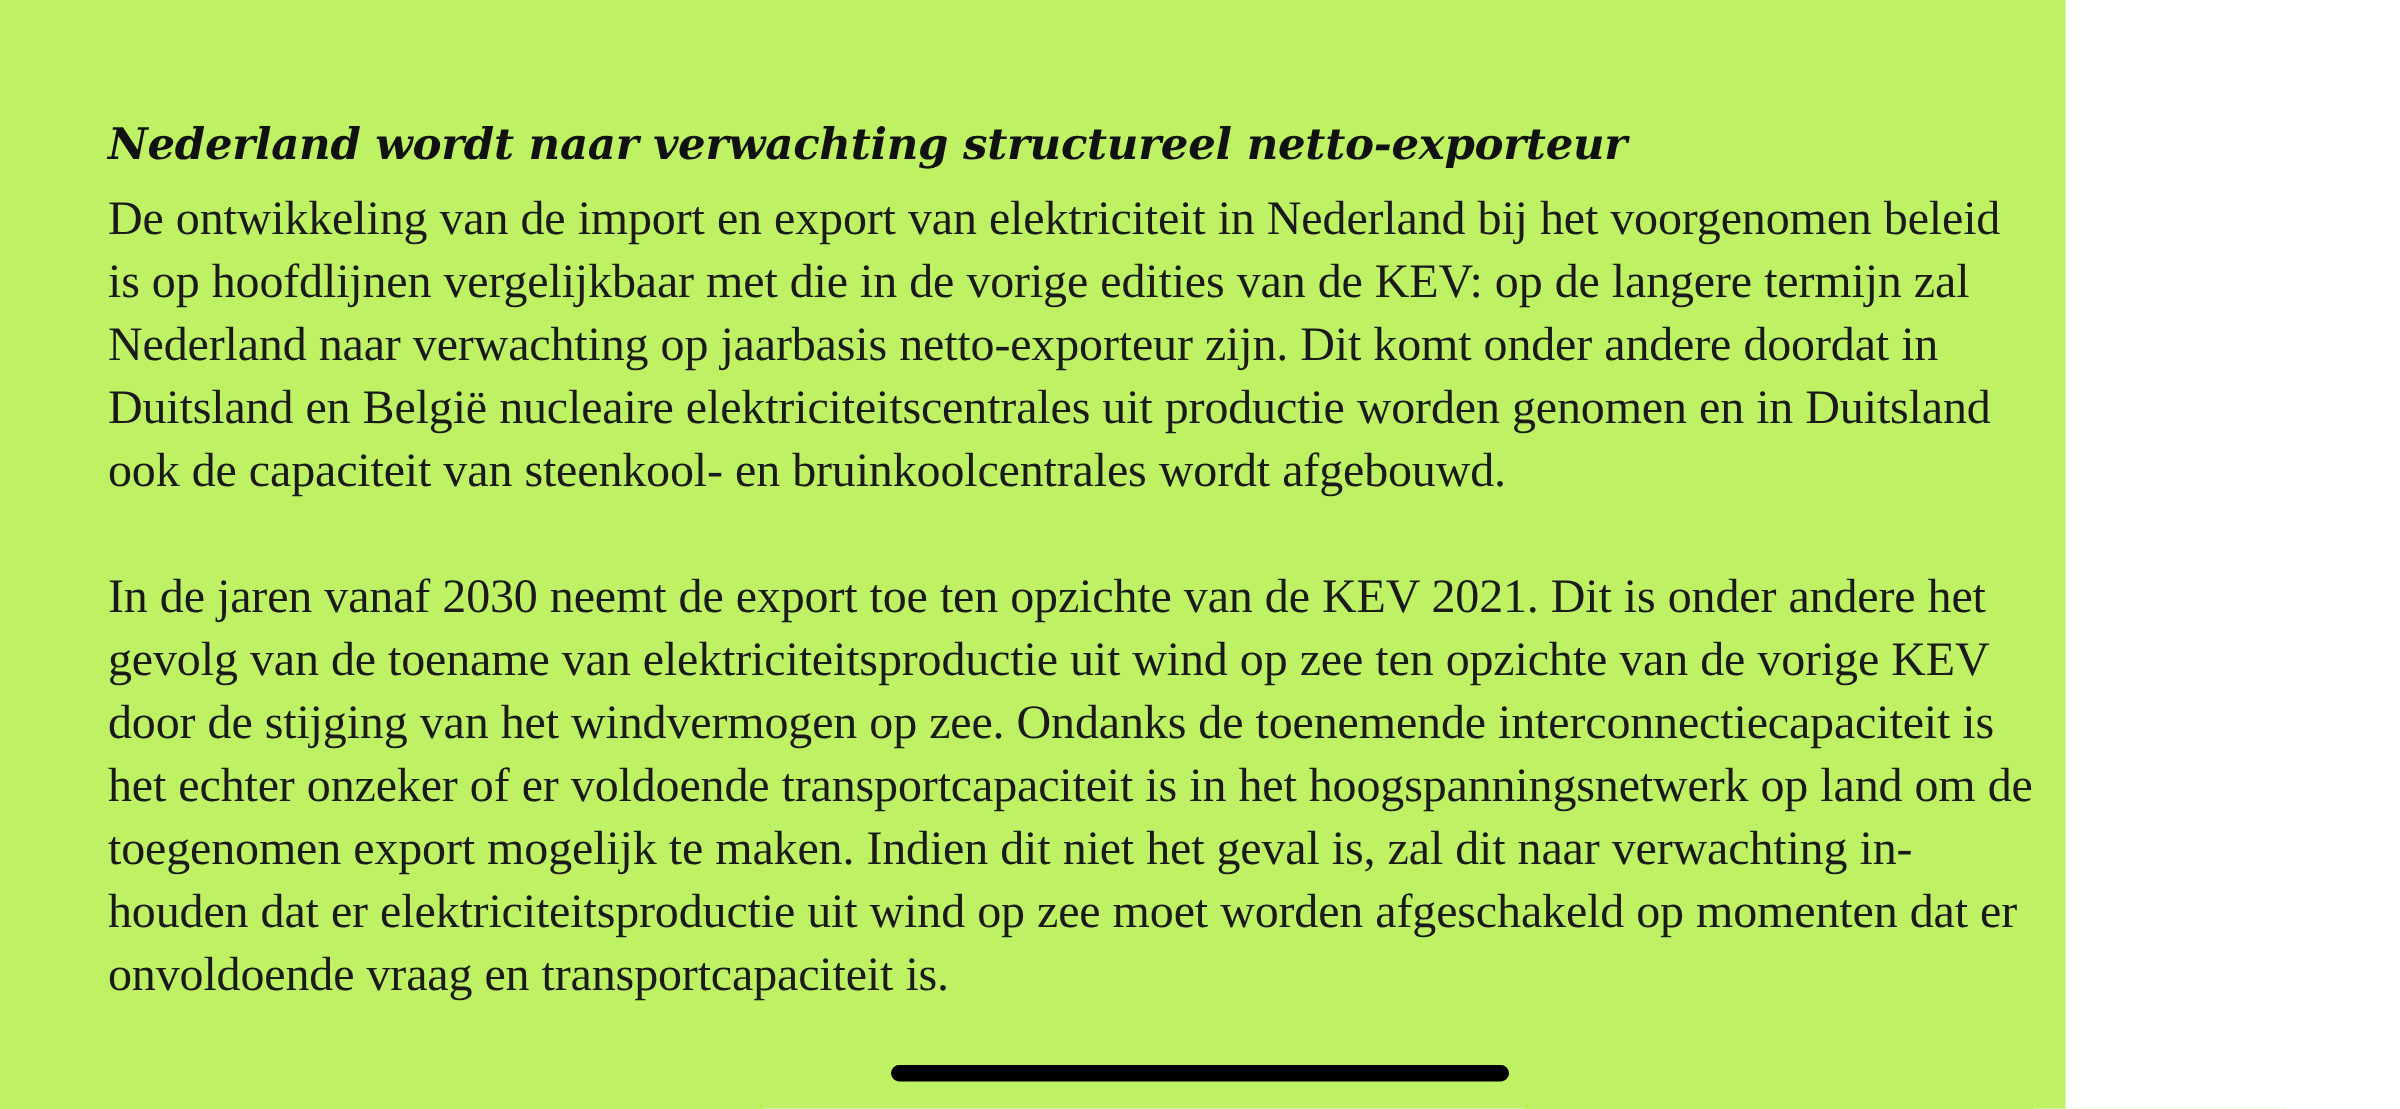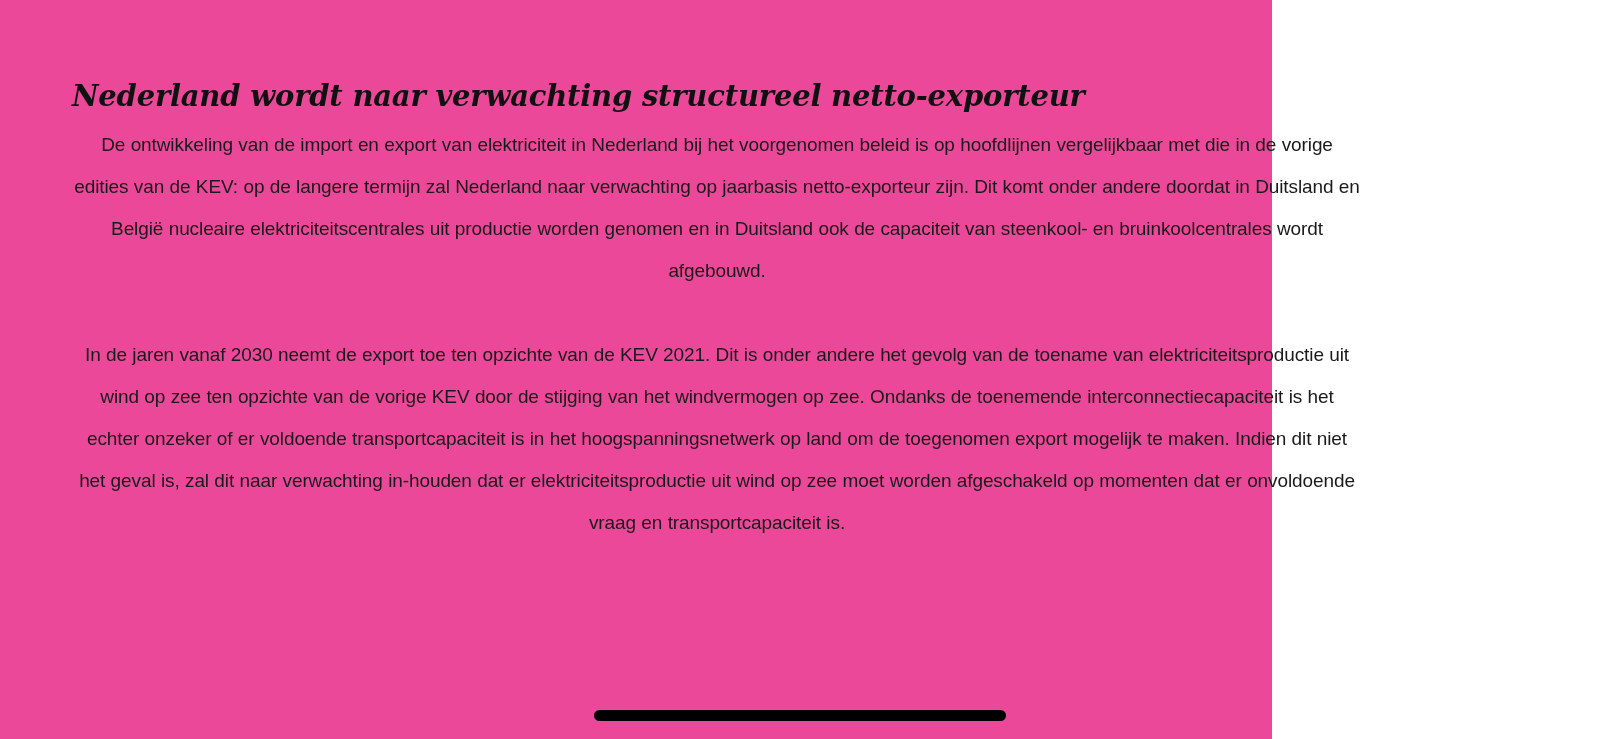--- a/index.html
+++ b/index.html
@@ -12,48 +12,48 @@
     height: 739px;
     font-family: "DejaVu Sans", sans-serif;
     color: #1a1a1a;
     overflow: hidden;
     position: relative;
   }
   .page {
     position: absolute;
     left: 0;
     top: 0;
-    width: 1272px;
+    width: 1377px;
     height: 739px;
-    background: #ec4899;
+    background: #bef264;
   }
   .content {
     position: absolute;
     left: 72px;
     top: 78px;
     width: 1290px;
   }
   .section-heading {
     font-family: "DejaVu Serif", serif;
     font-style: italic;
     font-weight: bold;
     font-size: 29px;
     line-height: 1.25;
     letter-spacing: -0.2px;
     color: #111111;
     margin: 0 0 10px 0;
   }
   .body-par {
-    font-family: Liberation Sans, sans-serif;
-    font-size: 19px;
+    font-family: Liberation Serif, serif;
+    font-size: 32px;
     line-height: 42px;
     color: #1a1a1a;
     margin: 0;
     letter-spacing: -0.1px;
-    text-align: center;
+    text-align: left;
     word-spacing: 0.2px;
   }
   .par-gap {
     height: 42px;
   }
   .scroll-indicator-wrap {
     position: absolute;
     left: 0;
     bottom: 18px;
     width: 1600px;

